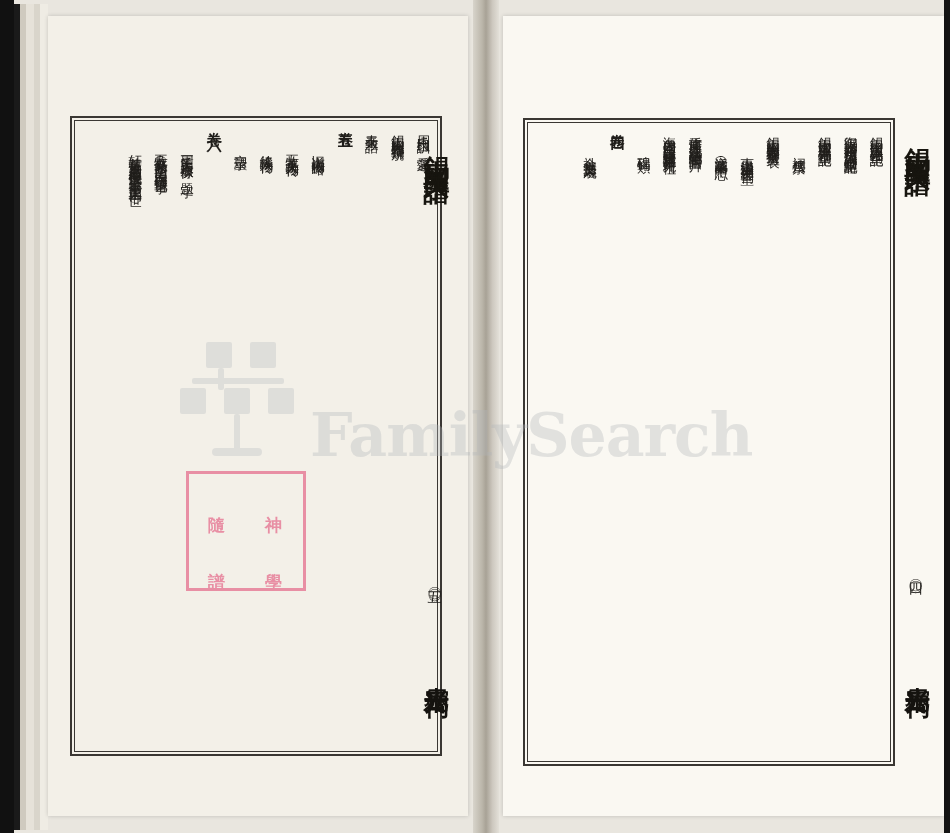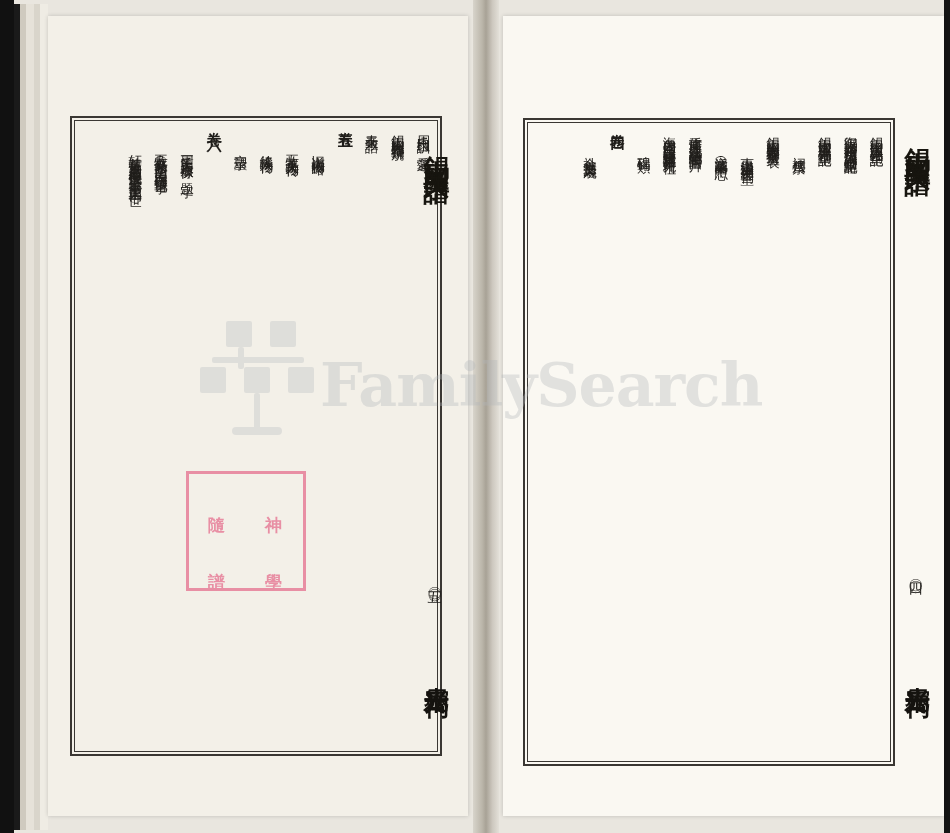--- a/index.html
+++ b/index.html
@@ -131,22 +131,22 @@
   .seal span{
     writing-mode:vertical-rl;
     text-orientation:upright;
     display:flex;align-items:center;justify-content:center;
     font-size:17px;letter-spacing:1px;
   }
   .seal.s1{left:138px;top:455px;width:120px;height:120px;}
 
   
   .wm{
-    position:absolute;left:192px;top:300px;width:620px;height:170px;
-    display:flex;align-items:center;gap:0;
+    position:absolute;left:172px;top:300px;width:620px;height:170px;
+    display:flex;align-items:flex-end;gap:10px;
     opacity:.34;pointer-events:none;
   }
   .wm-mark{position:relative;width:128px;height:128px;flex:0 0 auto;}
   .wm-mark i{position:absolute;background:#b8bcc0;display:block;border-radius:2px;}
   .wm-text{
     font-size:60px;color:#b2b6ba;font-weight:bold;
     font-family:"DejaVu Serif","Liberation Serif",serif;
     letter-spacing:-1px;white-space:nowrap;
   }
 </style>

